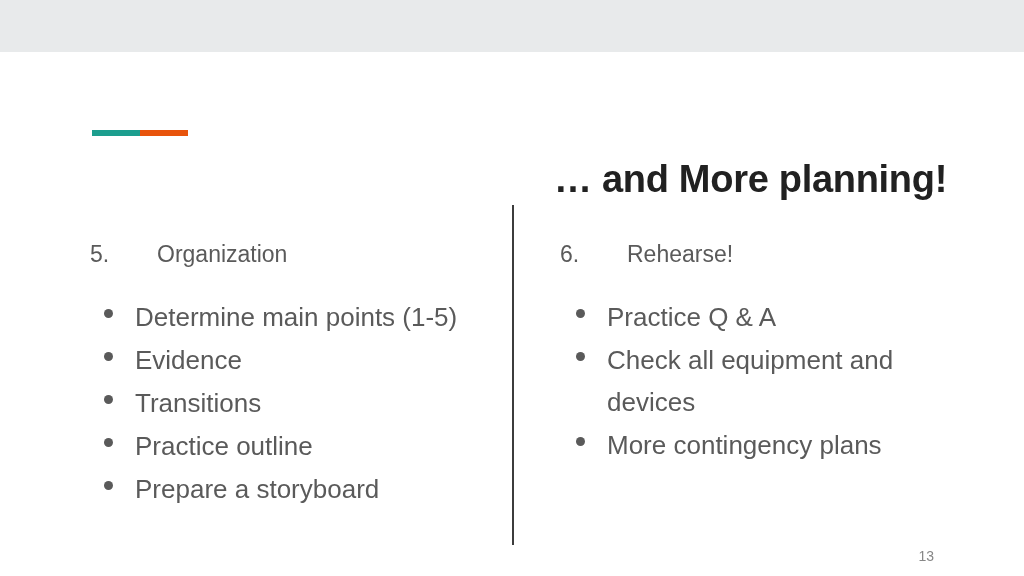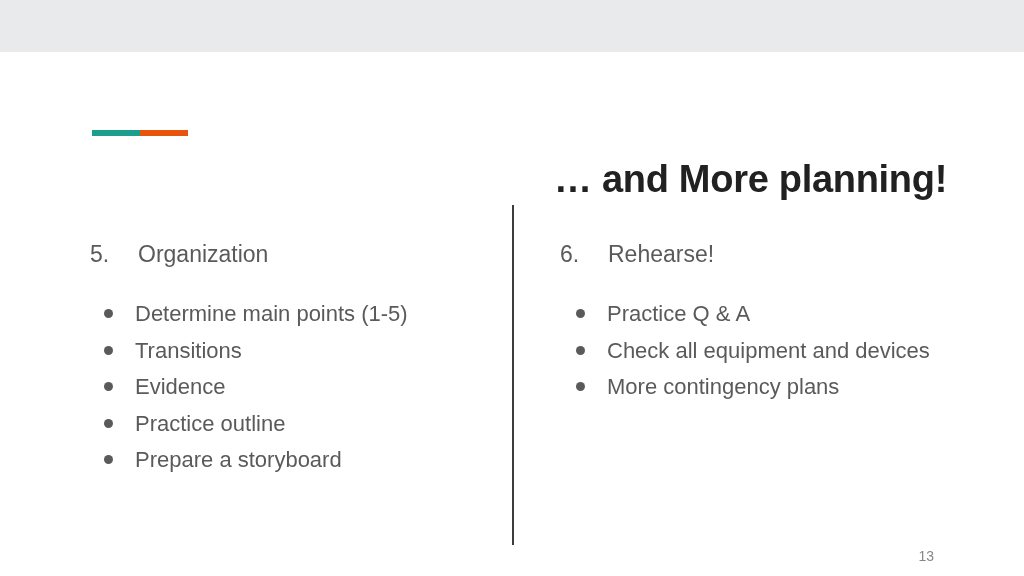--- a/index.html
+++ b/index.html
@@ -95,31 +95,32 @@
     line-height: 1.3;
     margin-bottom: 26px;
   }
   .col-heading .num {
     display: inline-block;
     min-width: 48px;
     flex: 0 0 48px;
   }
   .col-heading .htext {
     flex: 1 1 auto;
+    margin-left: 19px;
   }
 
   .bullet-list {
     list-style: none;
     margin: 0;
     padding: 0;
   }
   .bullet-item {
     display: flex;
     align-items: flex-start;
-    font-size: 22px;
+    font-size: 26px;
     color: #5a5a5a;
     line-height: 1.62;
     margin: 0 0 1px 0;
   }
   .bullet-dot {
     flex: 0 0 auto;
     width: 9px;
     height: 9px;
     border-radius: 50%;
     background: #5a5a5a;
@@ -165,25 +166,25 @@
       <span class="num">5.</span>
       <span class="htext">Organization</span>
     </div>
     <ul class="bullet-list left">
       <li class="bullet-item">
         <span class="bullet-dot"></span>
         <span class="bullet-text">Determine main points (1-5)</span>
       </li>
       <li class="bullet-item">
         <span class="bullet-dot"></span>
+        <span class="bullet-text">Evidence</span>
+      </li>
+      <li class="bullet-item">
+        <span class="bullet-dot"></span>
         <span class="bullet-text">Transitions</span>
-      </li>
-      <li class="bullet-item">
-        <span class="bullet-dot"></span>
-        <span class="bullet-text">Evidence</span>
       </li>
       <li class="bullet-item">
         <span class="bullet-dot"></span>
         <span class="bullet-text">Practice outline</span>
       </li>
       <li class="bullet-item">
         <span class="bullet-dot"></span>
         <span class="bullet-text">Prepare a storyboard</span>
       </li>
     </ul>

